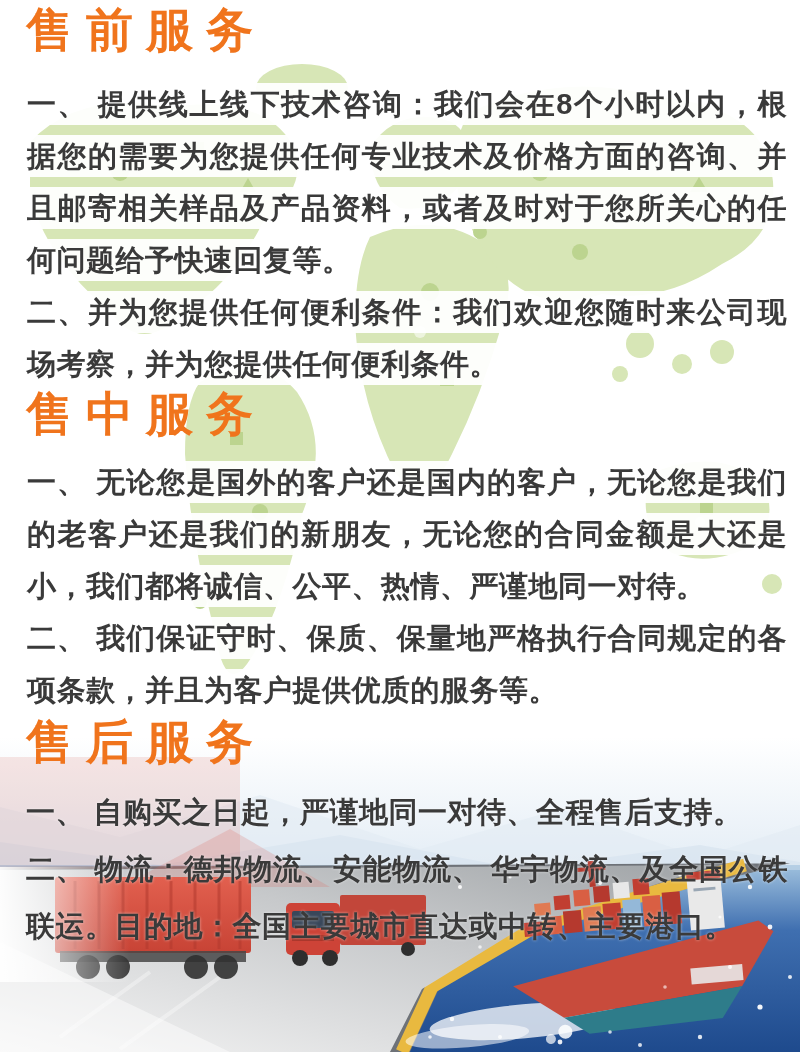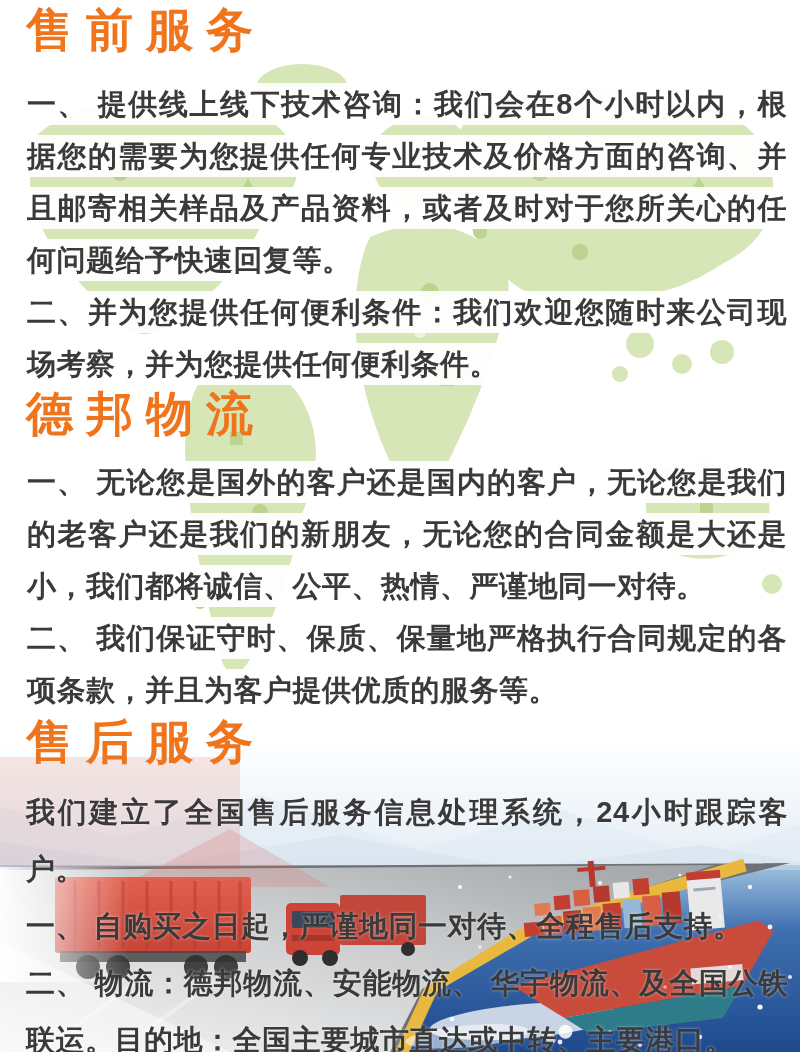--- a/index.html
+++ b/index.html
@@ -208,26 +208,25 @@
       </g>
     </svg>
   </div>
 
   <h1 class="svc txt s1-h">售前服务</h1>
   <div class="body-text strips txt s1-p">
     <p><span>一、 提供线上线下技术咨询：我们会在8个小时以内，根据您的需要为您提供任何专业技术及价格方面的咨询、并且邮寄相关样品及产品资料，或者及时对于您所关心的任何问题给予快速回复等。</span></p>
     <p><span>二、并为您提供任何便利条件：我们欢迎您随时来公司现场考察，并为您提供任何便利条件。</span></p>
   </div>
 
-  <h1 class="svc txt s2-h">德邦物流</h1>
+  <h1 class="svc txt s2-h">售中服务</h1>
   <div class="body-text strips txt s2-p">
     <p><span> 一、 无论您是国外的客户还是国内的客户，无论您是我们的老客户还是我们的新朋友，无论您的合同金额是大还是小，我们都将诚信、公平、热情、严谨地同一对待。</span></p>
     <p><span>二、 我们保证守时、保质、保量地严格执行合同规定的各项条款，并且为客户提供优质的服务等。</span></p>
   </div>
 
   <h1 class="svc txt s3-h">售后服务</h1>
   <div class="body-text over-photo txt s3-p">
-    <p><span>我们建立了全国售后服务信息处理系统，24小时跟踪客户。</span></p>
     <p><span>一、 自购买之日起，严谨地同一对待、全程售后支持。</span></p>
     <p><span>二、 物流：德邦物流、安能物流、 华宇物流、及全国公铁联运。目的地：全国主要城市直达或中转、主要港口。</span></p>
   </div>
 
 </div>
 
 </body></html>

